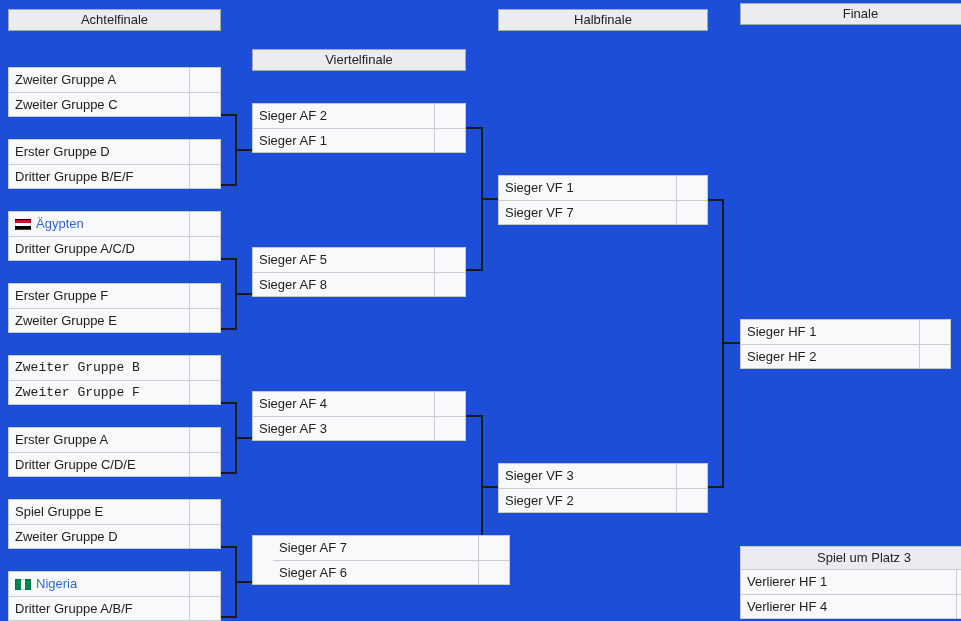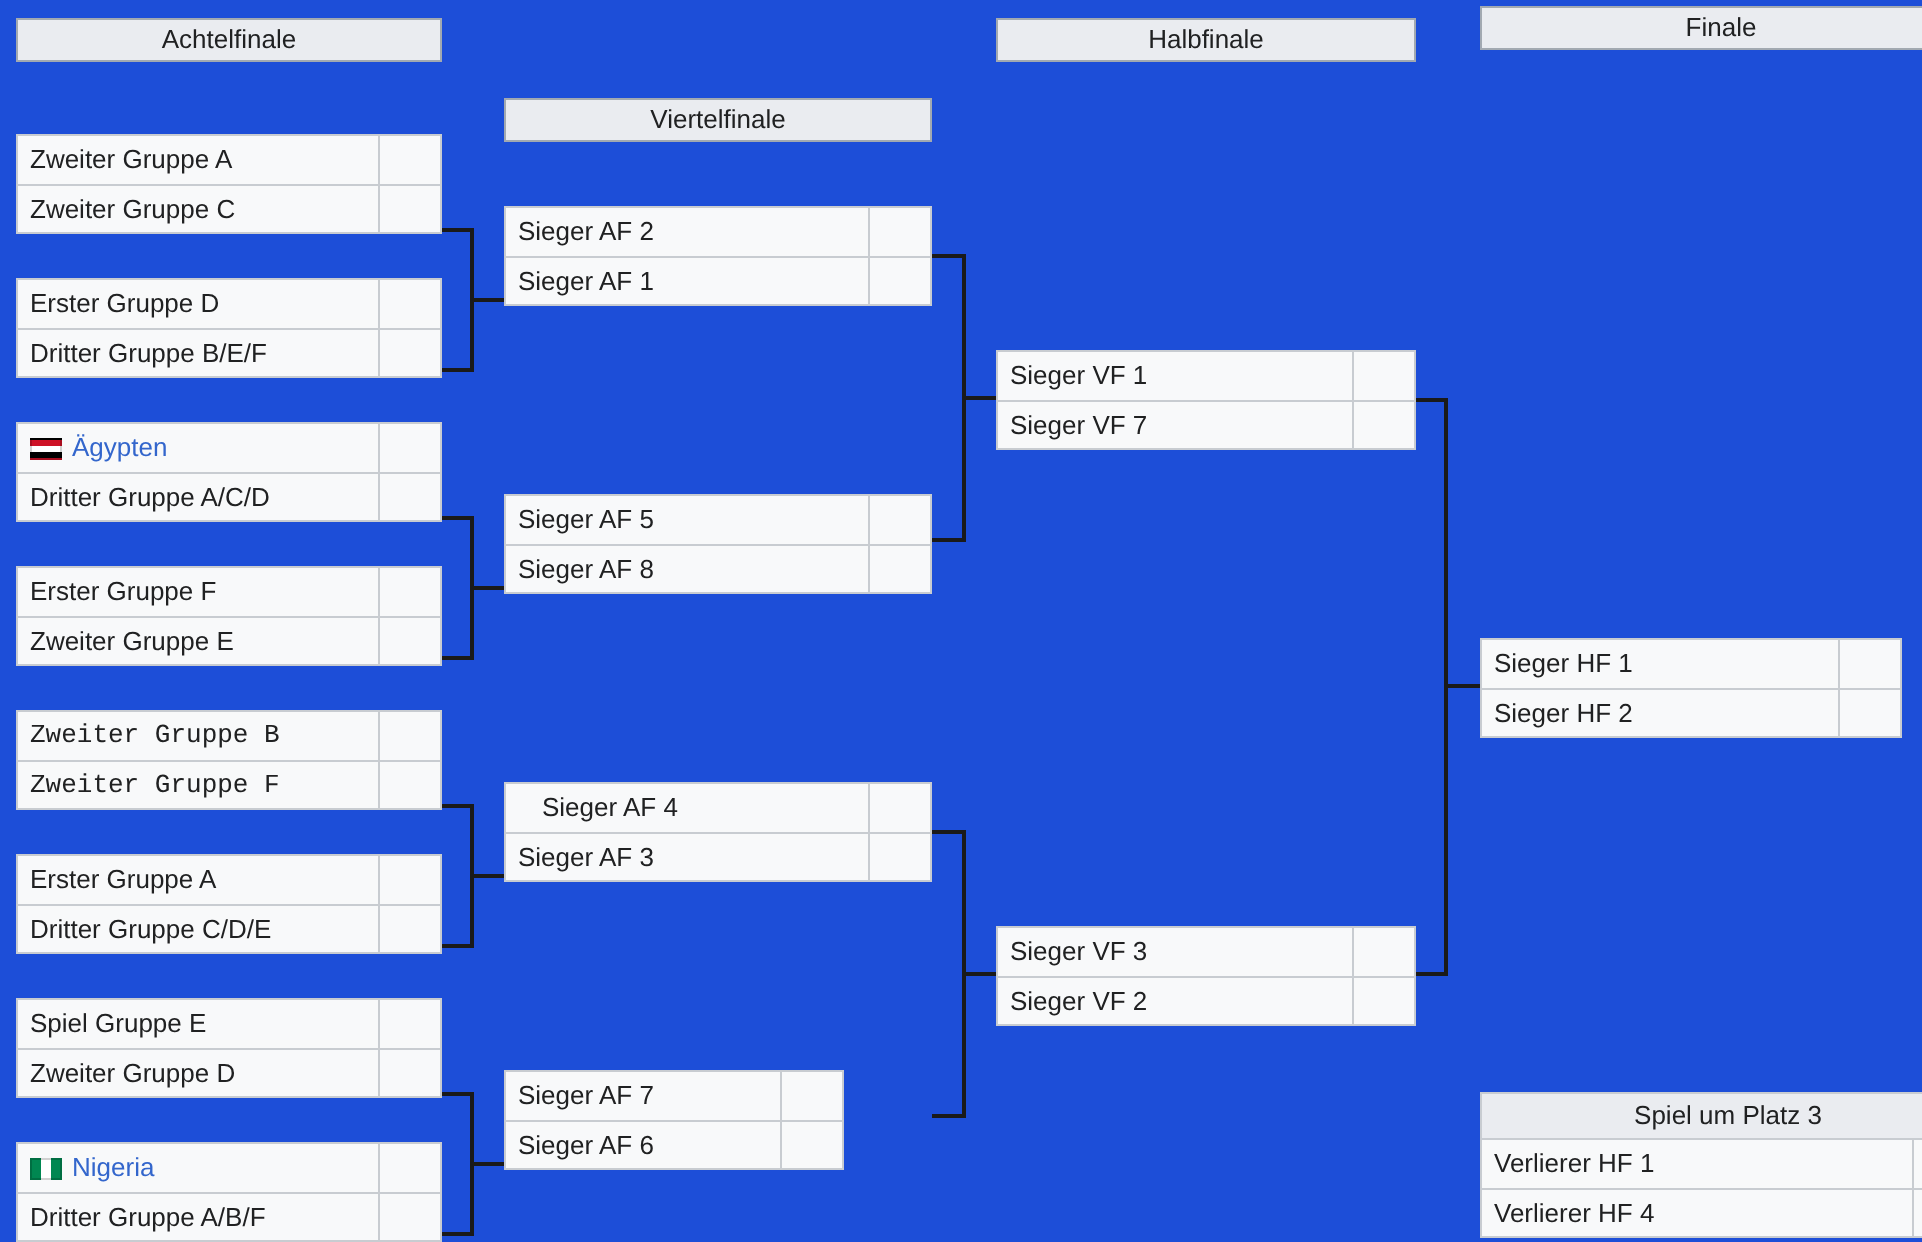--- a/index.html
+++ b/index.html
@@ -303,32 +303,32 @@
         <div class="row">
           <div class="team">
             <span style="text-decoration: none;">Sieger AF 8</span>
           </div>
           <div class="score"></div>
         </div>
       </div>
       <div class="match" style="left: 252px; top: 391px; width: 214px;">
         <div class="row">
           <div class="team">
-            <span style="text-decoration: none; margin-left: 12px;">Sieger AF 4</span>
+            <span style="text-decoration: none;">Sieger AF 4</span>
           </div>
           <div class="score"></div>
         </div>
         <div class="row">
           <div class="team">
             <span style="text-decoration: none;">Sieger AF 3</span>
           </div>
           <div class="score"></div>
         </div>
       </div>
-      <div class="match" style="left: 252px; top: 535px; width: 170px;">
+      <div class="match" style="left: 252px; top: 535px; width: 258px; padding-left: 20px;">
         <div class="row">
           <div class="team">
             <span style="text-decoration: none;">Sieger AF 7</span>
           </div>
           <div class="score"></div>
         </div>
         <div class="row">
           <div class="team">
             <span style="text-decoration: none;">Sieger AF 6</span>
           </div>

